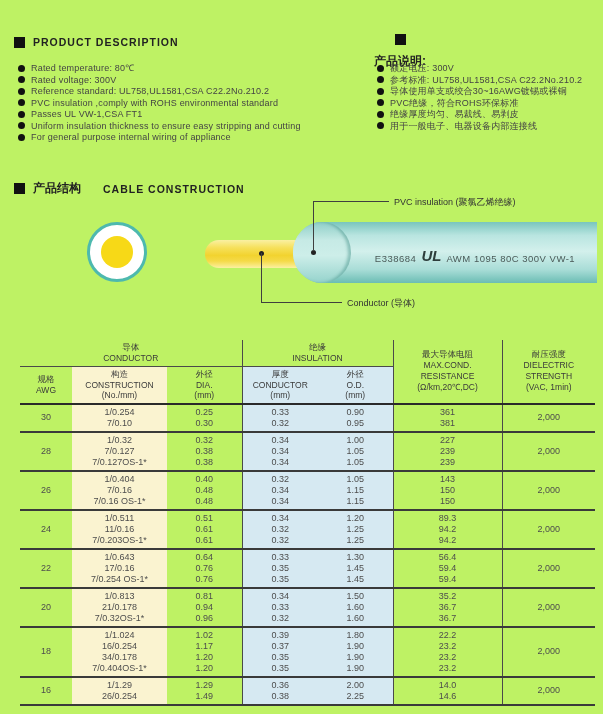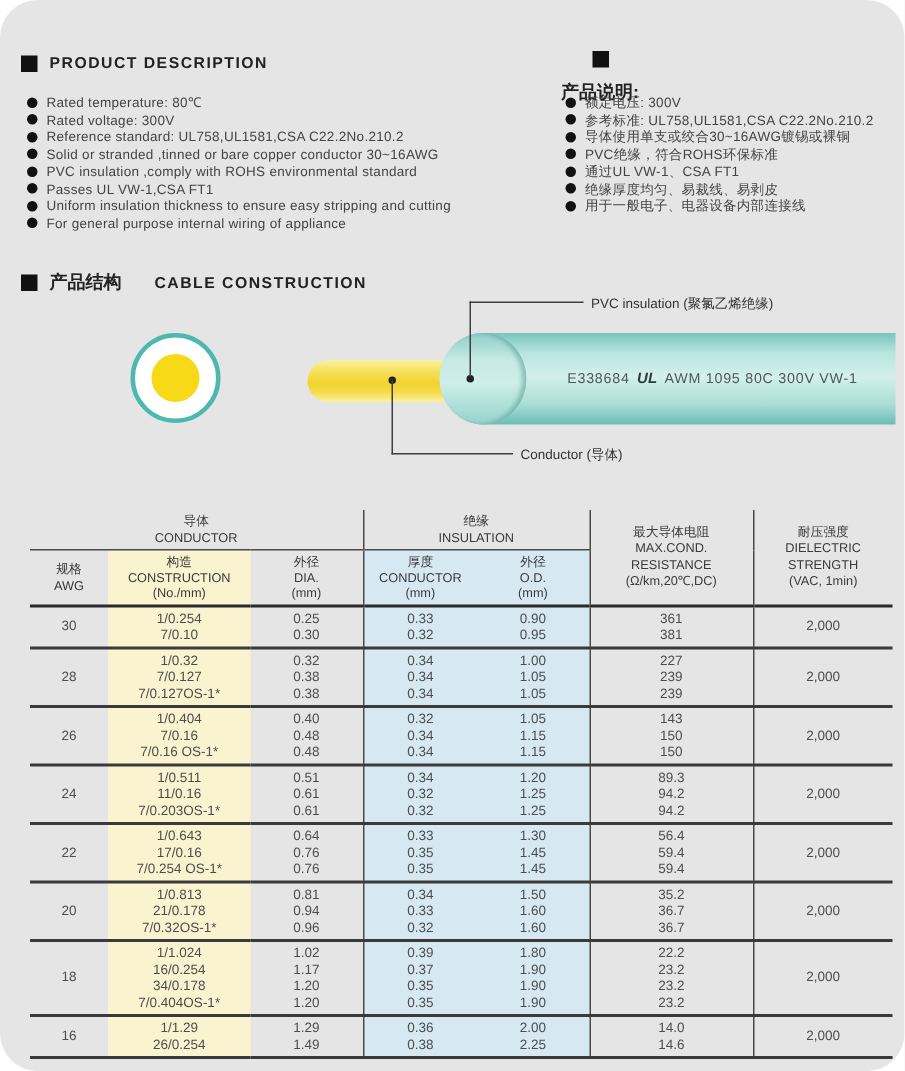--- a/index.html
+++ b/index.html
@@ -1,17 +1,17 @@
 <!DOCTYPE html>
 <html><head>
 <meta charset="utf-8">
 <style>
   html,body{margin:0;padding:0;background:#fff;}
-  .page{position:relative;width:603px;height:714px;background:#e5e5e5;overflow:hidden;
-        font-family:"Liberation Sans",sans-serif;color:#4a4a4a;border-radius:25px;}
+  .page{position:relative;width:603px;height:714px;background:#bef264;overflow:hidden;
+        font-family:"Liberation Sans",sans-serif;color:#4a4a4a;}
   
   .sec-head{position:absolute;display:flex;align-items:center;gap:8px;}
   .sq{width:11px;height:11px;background:#111;flex:0 0 auto;}
   .sec-title{font-size:10.5px;font-weight:bold;letter-spacing:1px;color:#222;}
   .sec-title-cn{font-size:12px;font-weight:bold;color:#222;}
   .sec-title-en2{font-size:10.5px;font-weight:bold;letter-spacing:1px;color:#222;margin-left:14px;}
   
   .blist{position:absolute;}
   .b-item{display:flex;align-items:flex-start;height:11.5px;}
   .dot{width:7px;height:7px;border-radius:50%;background:#111;margin-top:1.5px;flex:0 0 auto;}
@@ -22,21 +22,21 @@
   .xsec-core{left:101px;top:236px;width:32px;height:32px;border-radius:50%;background:#f7d917;}
   .conductor-rod{left:205px;top:240px;width:130px;height:28px;border-radius:14px 0 0 14px;
      background:linear-gradient(180deg,#faf0a2 0%,#f6e05a 28%,#f2d32f 55%,#f5da48 75%,#fbf0a0 100%);}
   .cable-body{left:293px;top:222px;width:304px;height:61px;border-radius:30px 0 0 30px / 31px 0 0 31px;
      background:linear-gradient(180deg,#79c5bd 0%,#b9e5e0 22%,#d3f0ec 48%,#a9ddd7 78%,#6bbdb4 100%);}
   .cable-endcap{left:293px;top:222px;width:58px;height:61px;border-radius:50%;
      background:linear-gradient(180deg,#8fcfc8 0%,#c6eae5 30%,#cdeee9 55%,#95d3cc 100%);
      box-shadow:inset -3px 0 3px rgba(60,140,130,.45);}
   .marking{left:360px;top:247px;width:230px;text-align:center;font-size:9.5px;color:#4a5a58;
      letter-spacing:.5px;white-space:nowrap;display:flex;align-items:flex-end;justify-content:center;gap:5px;}
-  .ul-mark{font-weight:800;font-style:italic;font-size:10px;color:#2e3e3c;letter-spacing:0;}
+  .ul-mark{font-weight:800;font-style:italic;font-size:15px;color:#2e3e3c;letter-spacing:0;}
   .lline{background:#3f3f3f;}
   .ldot{width:5px;height:5px;border-radius:50%;background:#222;}
   .llabel{font-size:9px;color:#333;white-space:nowrap;}
   
   .spec-table{position:absolute;left:20px;top:340px;width:575px;border-collapse:collapse;table-layout:fixed;}
   .spec-table td,.spec-table th{font-weight:normal;text-align:center;vertical-align:middle;
       white-space:pre-line;padding:2px 0;}
   .ghead{font-size:8.5px;line-height:11px;color:#3a3a3a;padding:2px 0;}
   .h2{font-size:8.5px;line-height:10.5px;color:#3a3a3a;padding:3px 0;}
   .hspan{font-size:8.5px;line-height:11px;color:#3a3a3a;}
@@ -66,24 +66,20 @@
       <div class="b-item">
         <span class="dot"></span>
         <span class="b-text">Rated voltage: 300V</span>
       </div>
       <div class="b-item">
         <span class="dot"></span>
         <span class="b-text">Reference standard: UL758,UL1581,CSA C22.2No.210.2</span>
       </div>
       <div class="b-item">
         <span class="dot"></span>
-        <span class="b-text">Solid or stranded ,tinned or bare copper conductor 30~16AWG</span>
-      </div>
-      <div class="b-item">
-        <span class="dot"></span>
         <span class="b-text">PVC insulation ,comply with ROHS environmental standard</span>
       </div>
       <div class="b-item">
         <span class="dot"></span>
         <span class="b-text">Passes UL VW-1,CSA FT1</span>
       </div>
       <div class="b-item">
         <span class="dot"></span>
         <span class="b-text">Uniform insulation thickness to ensure easy stripping and cutting</span>
       </div>
@@ -106,24 +102,20 @@
         <span class="dot"></span>
         <span class="b-text">参考标准: UL758,UL1581,CSA C22.2No.210.2</span>
       </div>
       <div class="b-item">
         <span class="dot"></span>
         <span class="b-text">导体使用单支或绞合30~16AWG镀锡或裸铜</span>
       </div>
       <div class="b-item">
         <span class="dot"></span>
         <span class="b-text">PVC绝缘，符合ROHS环保标准</span>
-      </div>
-      <div class="b-item">
-        <span class="dot"></span>
-        <span class="b-text">通过UL VW-1、CSA FT1</span>
       </div>
       <div class="b-item">
         <span class="dot"></span>
         <span class="b-text">绝缘厚度均匀、易裁线、易剥皮</span>
       </div>
       <div class="b-item">
         <span class="dot"></span>
         <span class="b-text">用于一般电子、电器设备内部连接线</span>
       </div>
     </div>

